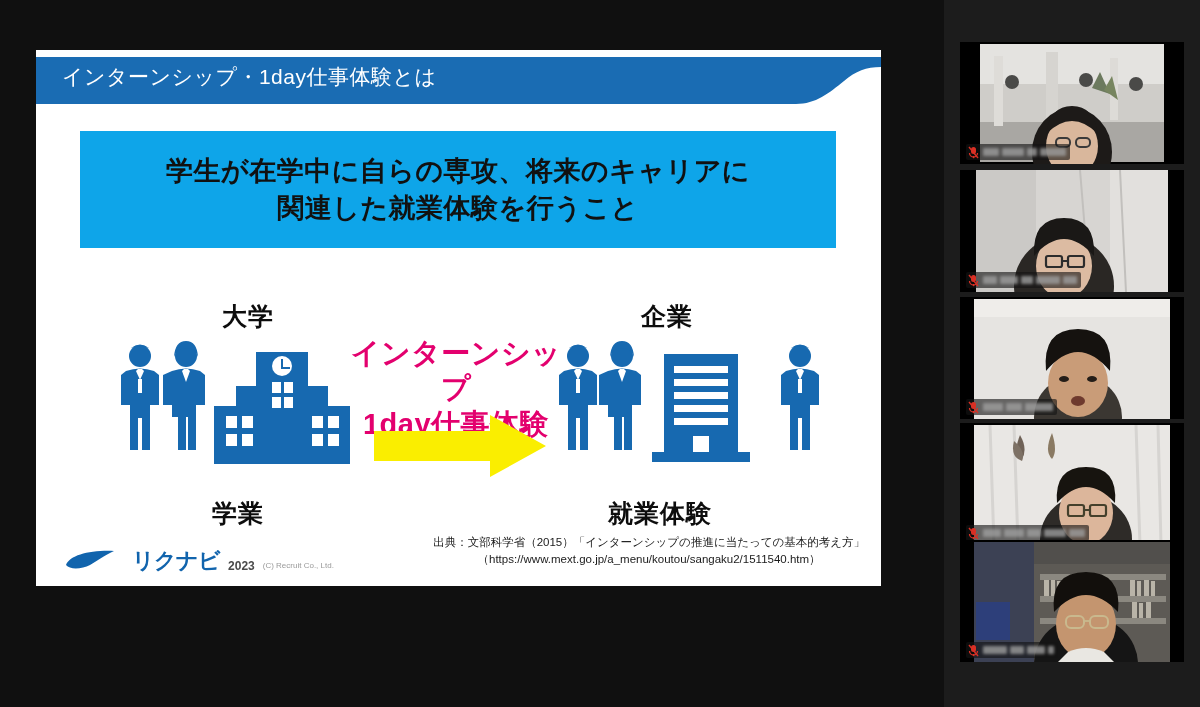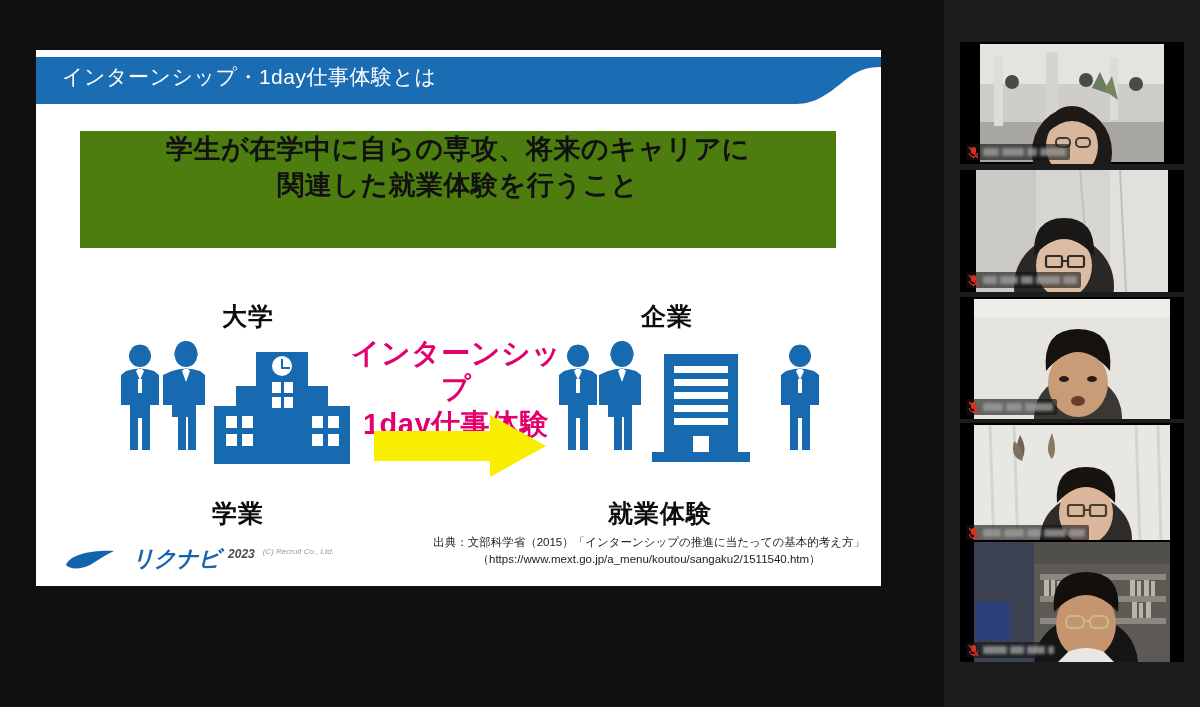--- a/index.html
+++ b/index.html
@@ -57,23 +57,23 @@
     letter-spacing: 0.5px;
     white-space: nowrap;
     font-weight: 400;
   }
 
   
   .definition-box {
     position: absolute;
     left: 44px; top: 81px;
     width: 756px; height: 117px;
-    background: #4d7c0f;
+    background: #0ea5e9;
     display: flex;
-    align-items: flex-start;
+    align-items: center;
     justify-content: center;
   }
   .definition-text {
     color: #111111;
     font-size: 27px;
     font-weight: 700;
     line-height: 1.34;
     text-align: center;
     letter-spacing: 0.5px;
     white-space: pre-line;
@@ -120,22 +120,22 @@
   .icon-group { position:absolute; }
   .grp-left  { left: 70px;  top: 48px; }
   .grp-right { left: 508px; top: 48px; }
   .icon-group svg { display:block; }
 
   
   .logo-area {
     position: absolute;
     left: 28px; bottom: 14px;
     display: flex;
+    align-items: flex-end;
     gap: 8px;
-    font-style: italic;
   }
   .logo-mark { display:block; }
   .logo-word {
     color: #1164ad;
     font-size: 22px;
     font-weight: 700;
     letter-spacing: -0.5px;
     line-height: 1;
   }
   .logo-year {

